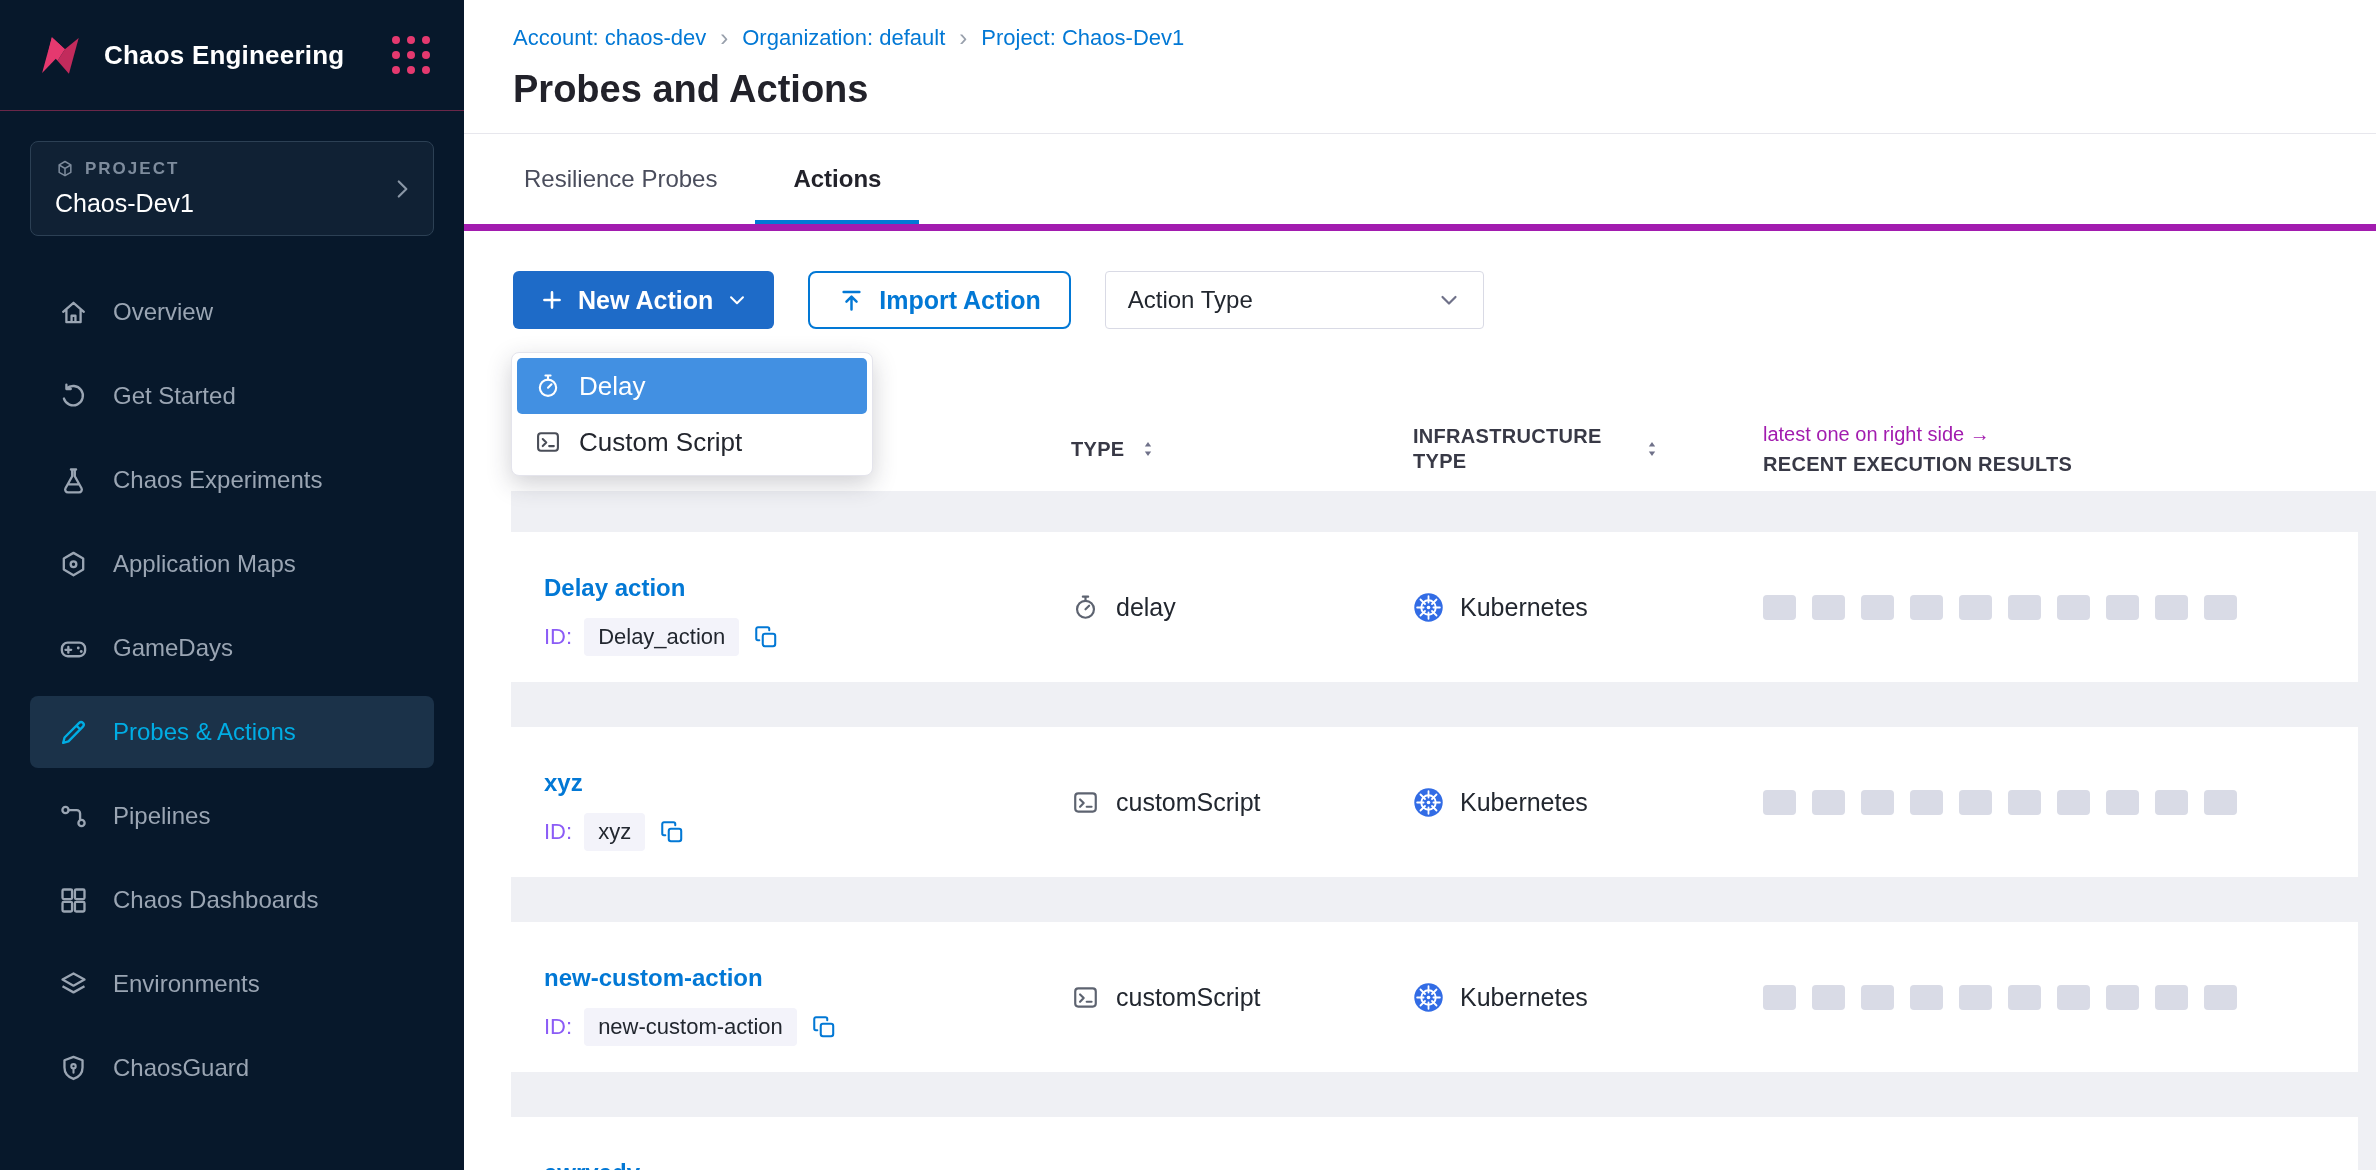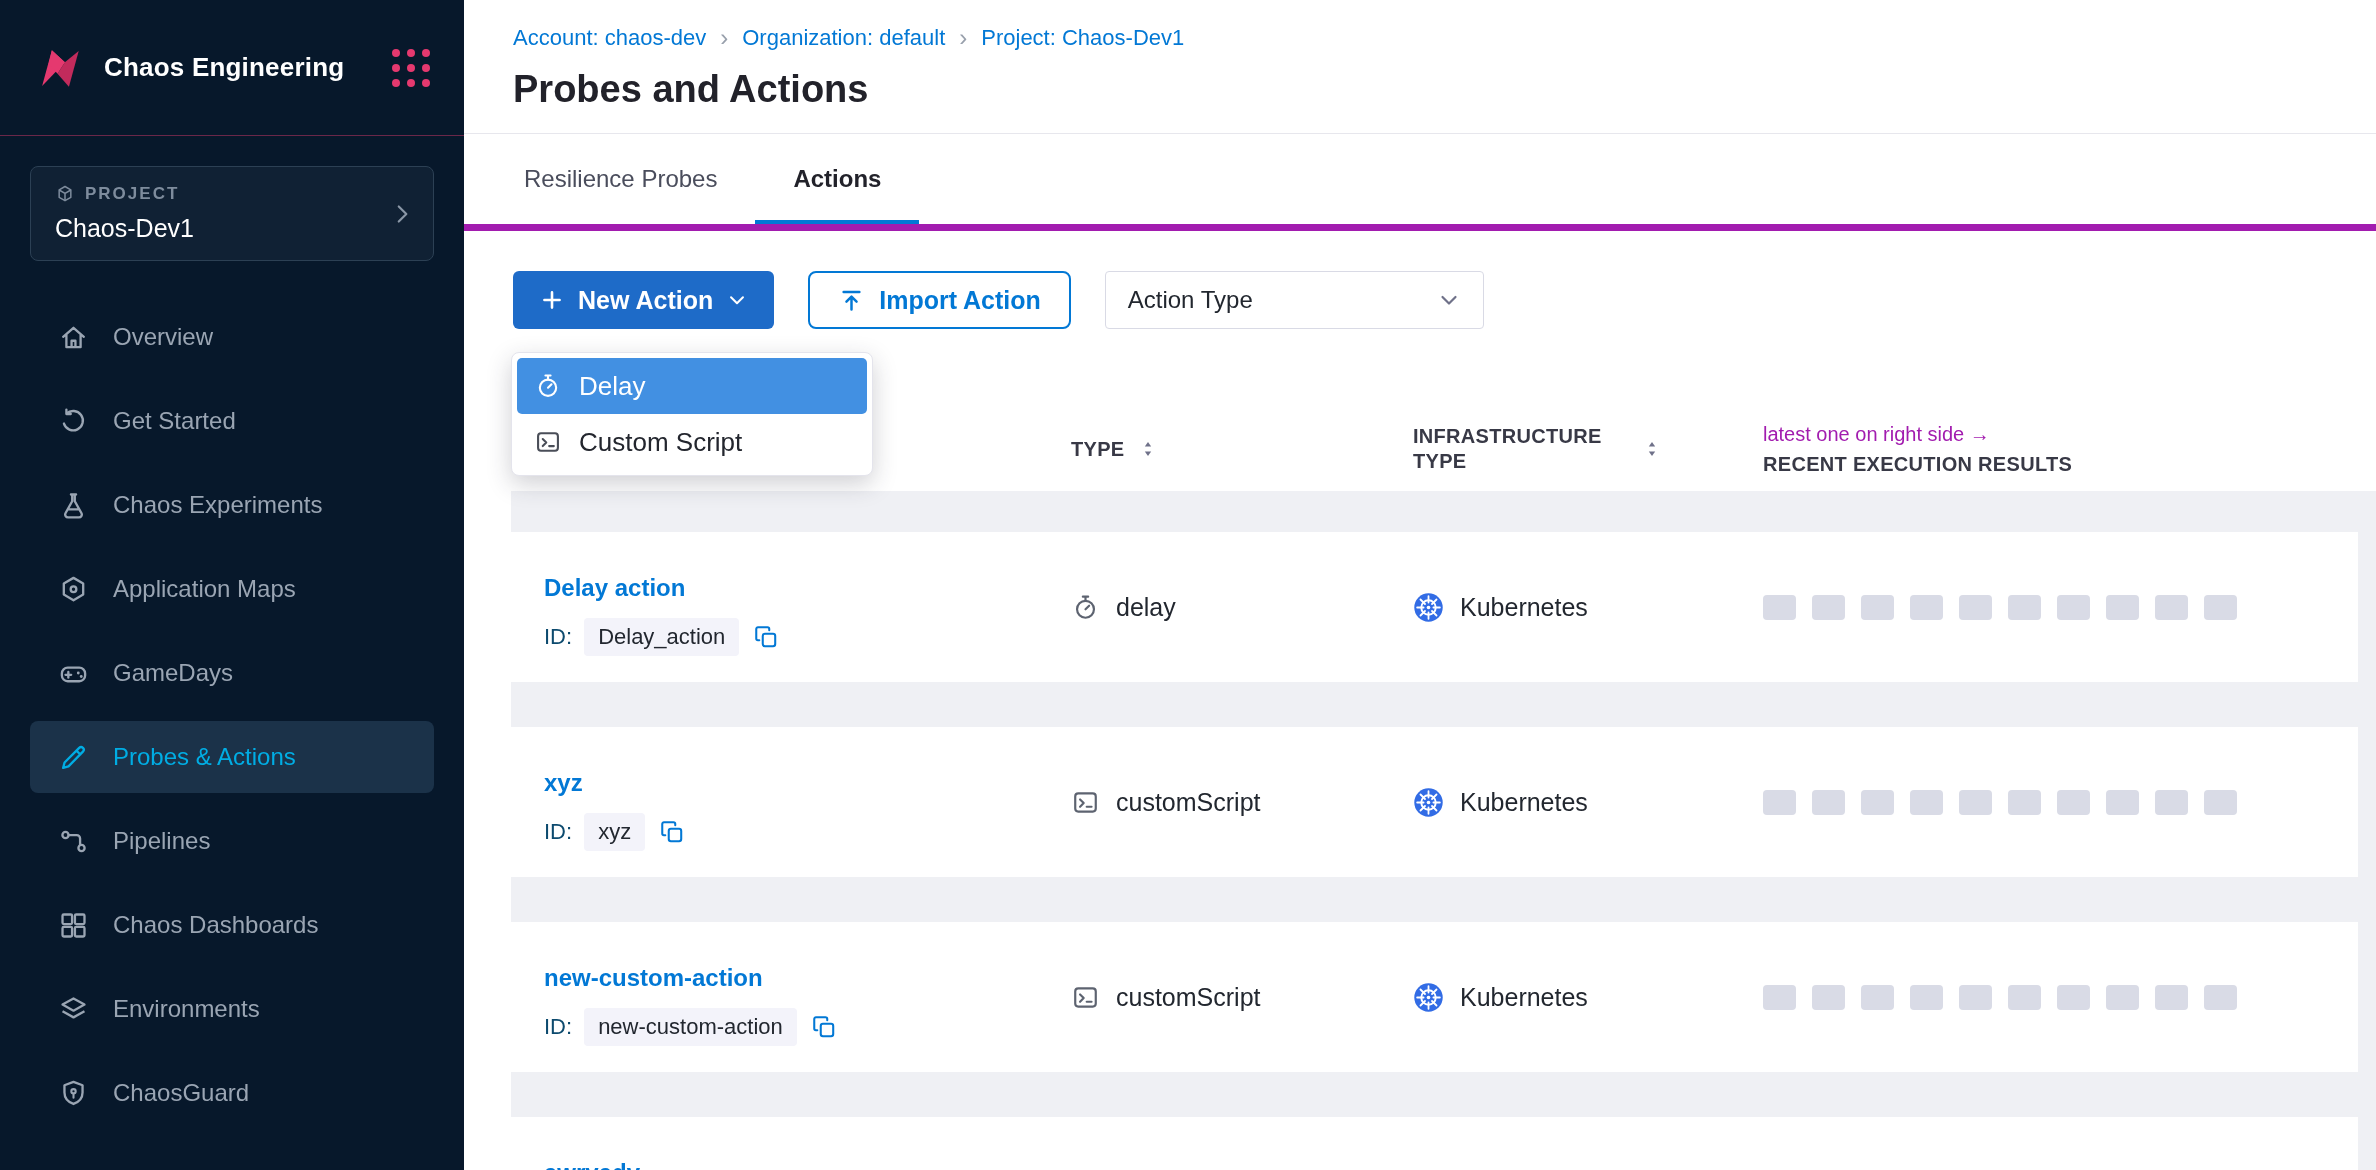--- a/index.html
+++ b/index.html
@@ -1,21 +1,21 @@
 <!DOCTYPE html>
 <html><head>
 <meta charset="utf-8">
 <style>
   * { margin:0; padding:0; box-sizing:border-box; }
   body { font-family:"Liberation Sans","DejaVu Sans",sans-serif; background:#fff; }
   .screen { width:2376px; height:1170px; display:flex; overflow:hidden; position:relative; background:#fff; }
 
   
   .sidebar { width:464px; flex-shrink:0; background:#07182B; color:#9AA5B3; position:relative; }
-  .sb-header { height:136px; display:flex; align-items:center; padding:0 34px; border-bottom:1px solid rgba(229,57,111,0.45); }
+  .sb-header { height:111px; display:flex; align-items:center; padding:0 34px; border-bottom:1px solid rgba(229,57,111,0.45); }
   .logo { width:52px; height:52px; display:flex; }
   .brand { color:#fff; font-weight:700; font-size:26px; margin-left:18px; letter-spacing:0.2px; }
   .grid-dots { margin-left:auto; display:grid; grid-template-columns:repeat(3,8px); grid-gap:7px; cursor:pointer; }
   .grid-dots i { width:8px; height:8px; border-radius:50%; background:#E5396F; display:block; }
 
   .project-card { margin:30px 30px 0; background:#102134; border:1px solid #2C4054; border-radius:8px; padding:17px 24px; position:relative; cursor:pointer; }
   .pc-top { display:flex; align-items:center; gap:10px; color:#7E8C9D; font-size:17px; font-weight:700; letter-spacing:2px; }
   .pc-top svg { width:20px; height:20px; }
   .pc-name { color:#fff; font-size:25px; margin-top:10px; }
   .pc-chev { position:absolute; right:18px; top:50%; transform:translateY(-50%); width:26px; height:26px; color:#8A97A6; }
@@ -51,21 +51,21 @@
   .th svg.sort { width:20px; height:20px; color:#6F7189; cursor:pointer; flex-shrink:0; }
   .th-results { display:block; }
   .th-results .note { font-size:20px; font-weight:400; color:#a21caf; margin-bottom:7px; letter-spacing:0; }
 
   .rowswrap { margin-left:47px; background:#EFF0F4; padding:18px 18px 0 0; }
   .row { background:#fff; height:150px; display:grid; grid-template-columns:560px 342px 350px 1fr; align-items:center;margin-top:23px; }
   .row + .row { margin-top:45px; }
   .c-name { align-self:start; padding:42px 0 0 33px; }
   .rname { font-size:24px; font-weight:700; color:#0278D5; text-decoration:none; cursor:pointer; display:inline-block; }
   .idline { display:flex; align-items:center; margin-top:16px; }
-  .idlab { font-size:22px; color:#0c4a6e; }
+  .idlab { font-size:22px; color:#8b5cf6; }
   .chip { margin-left:12px; background:#F3F3FA; border-radius:4px; padding:6px 14px; font-size:22px; color:#22272F; }
   .copy { margin-left:14px; width:26px; height:26px; color:#0278D5; cursor:pointer; }
   .c-type, .c-infra { display:flex; align-items:center; gap:16px; font-size:25px; color:#22272F; }
   .c-type svg { width:29px; height:29px; color:#5D6370; flex-shrink:0; }
   .c-infra svg { width:31px; height:31px; flex-shrink:0; }
   .c-res { display:flex; align-items:center; gap:16px; }
   .sq { width:33px; height:25px; border-radius:4px; background:#D9DBE6; }
 
   
   .menu { position:absolute; left:47px; top:352px; width:362px; background:#fff; border:1px solid #E4E4EC; border-radius:8px; padding:5px; box-shadow:0 8px 24px rgba(40,41,61,0.22); z-index:20; }

